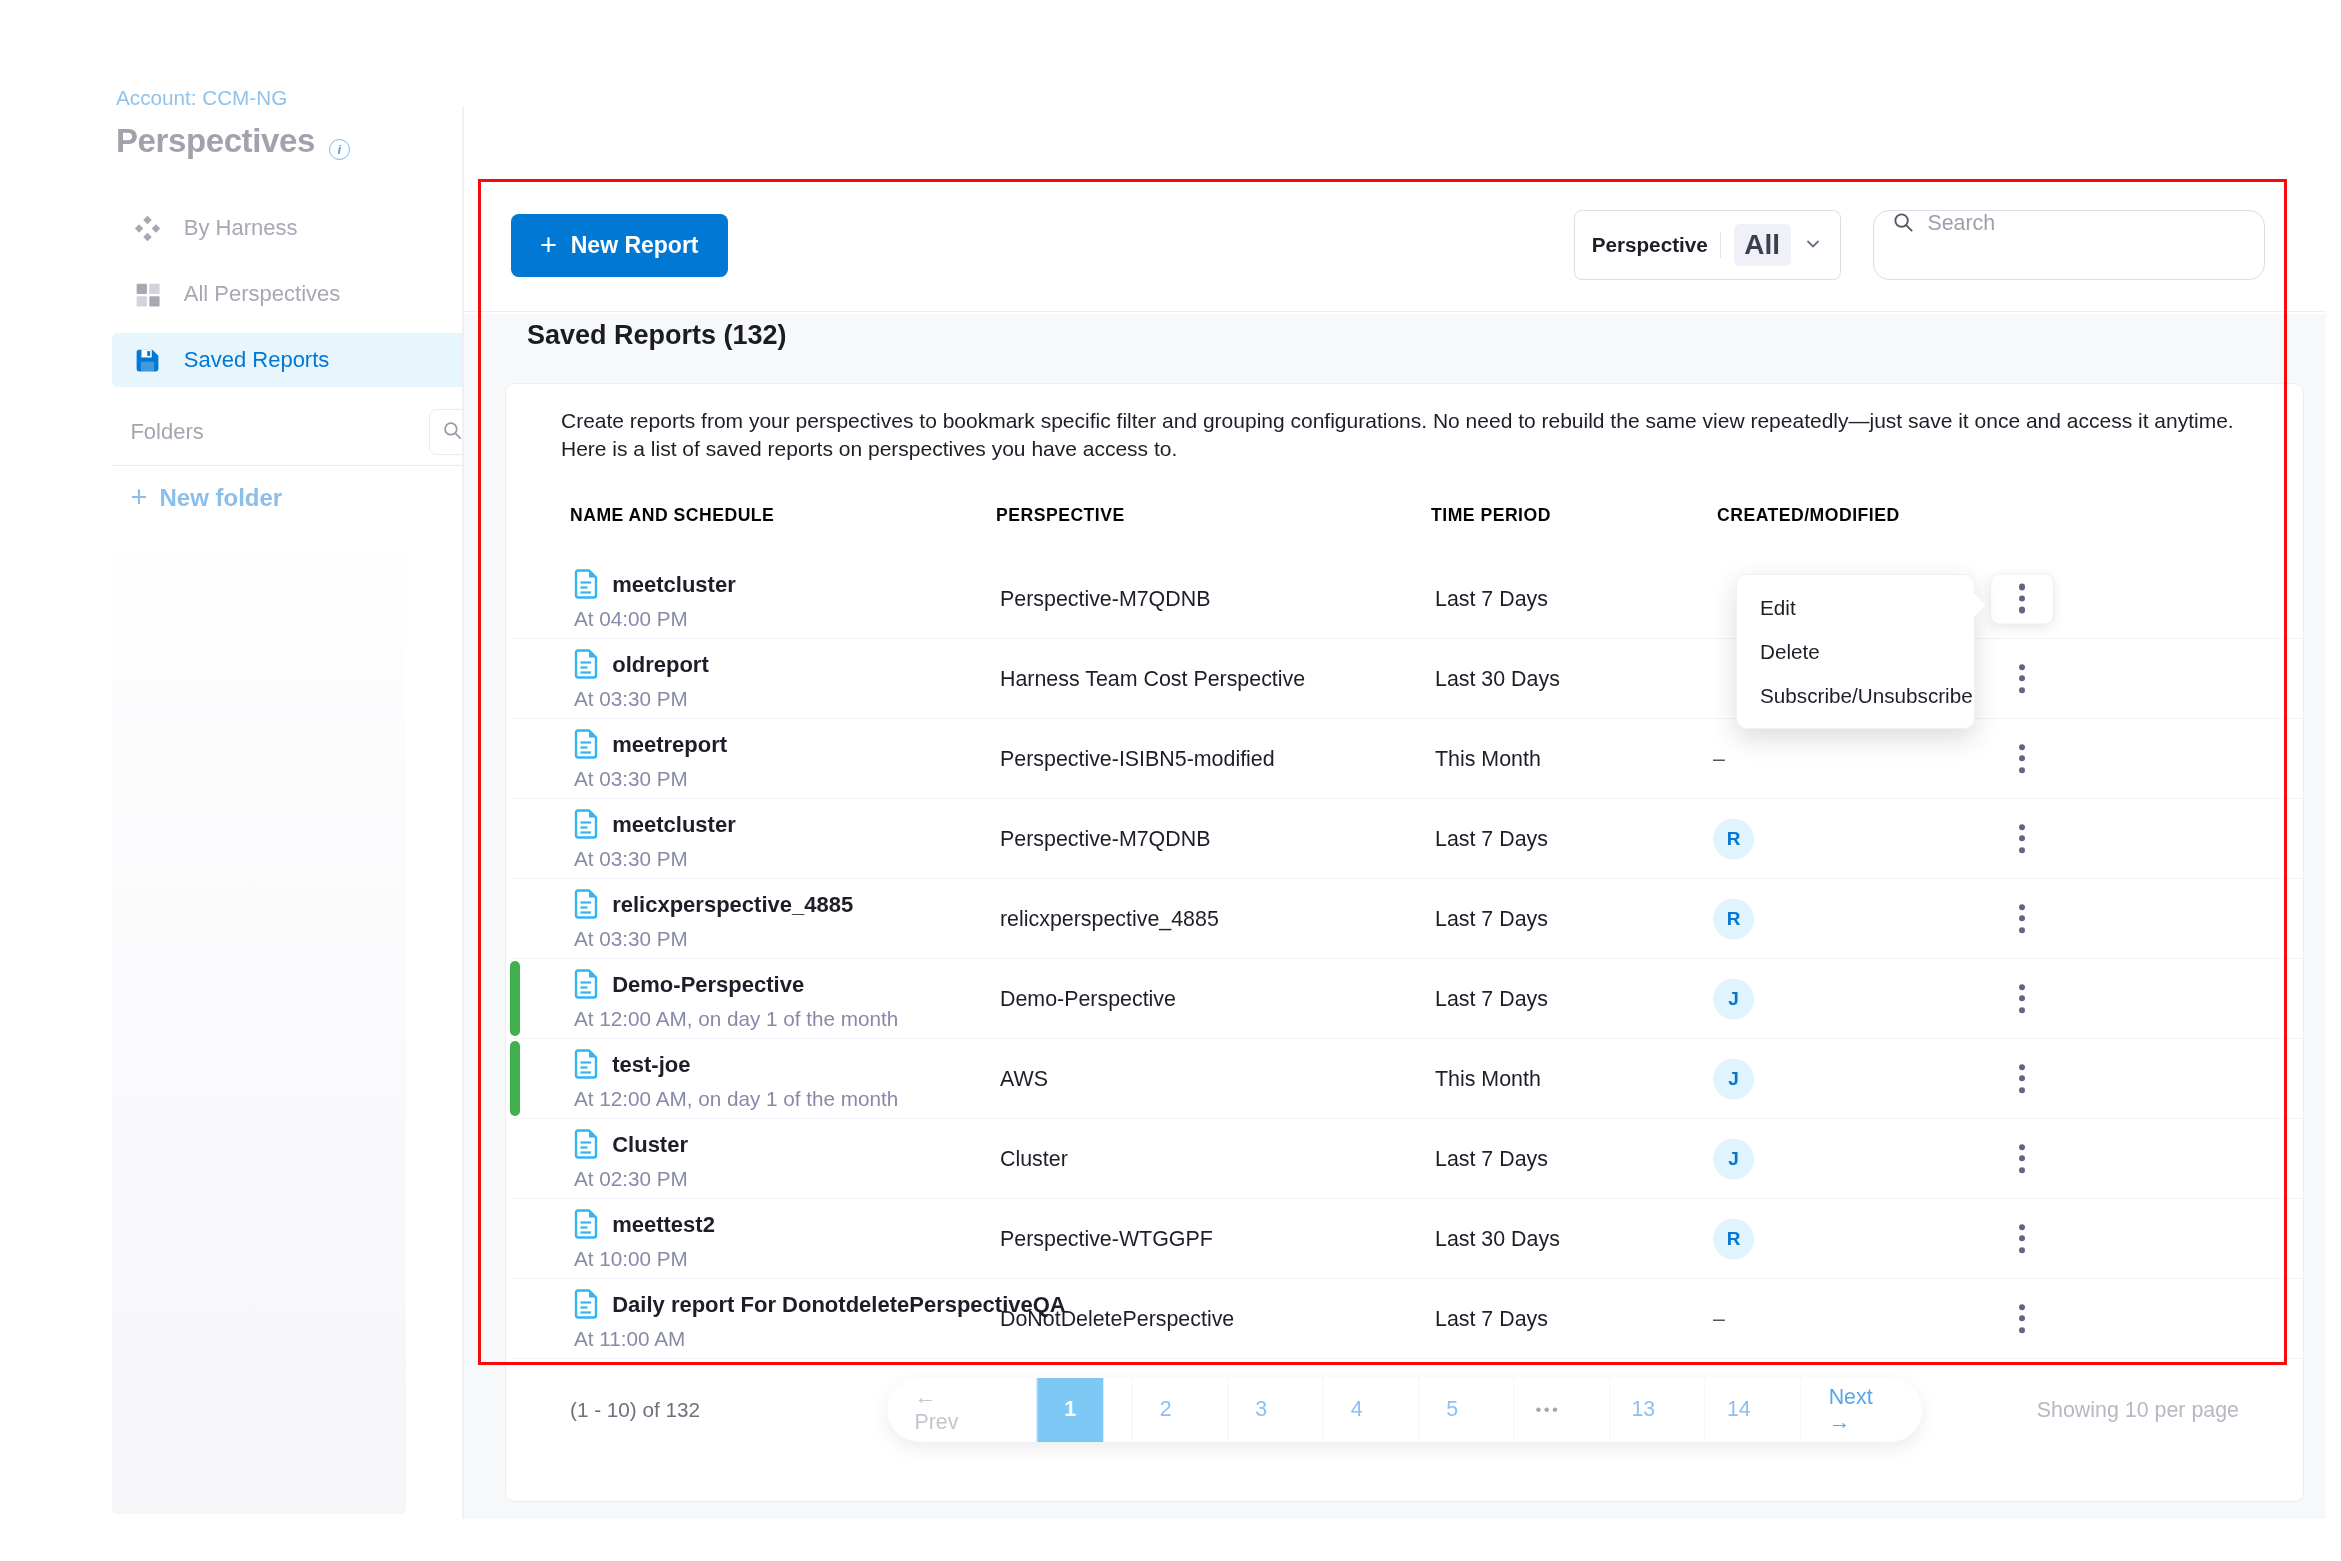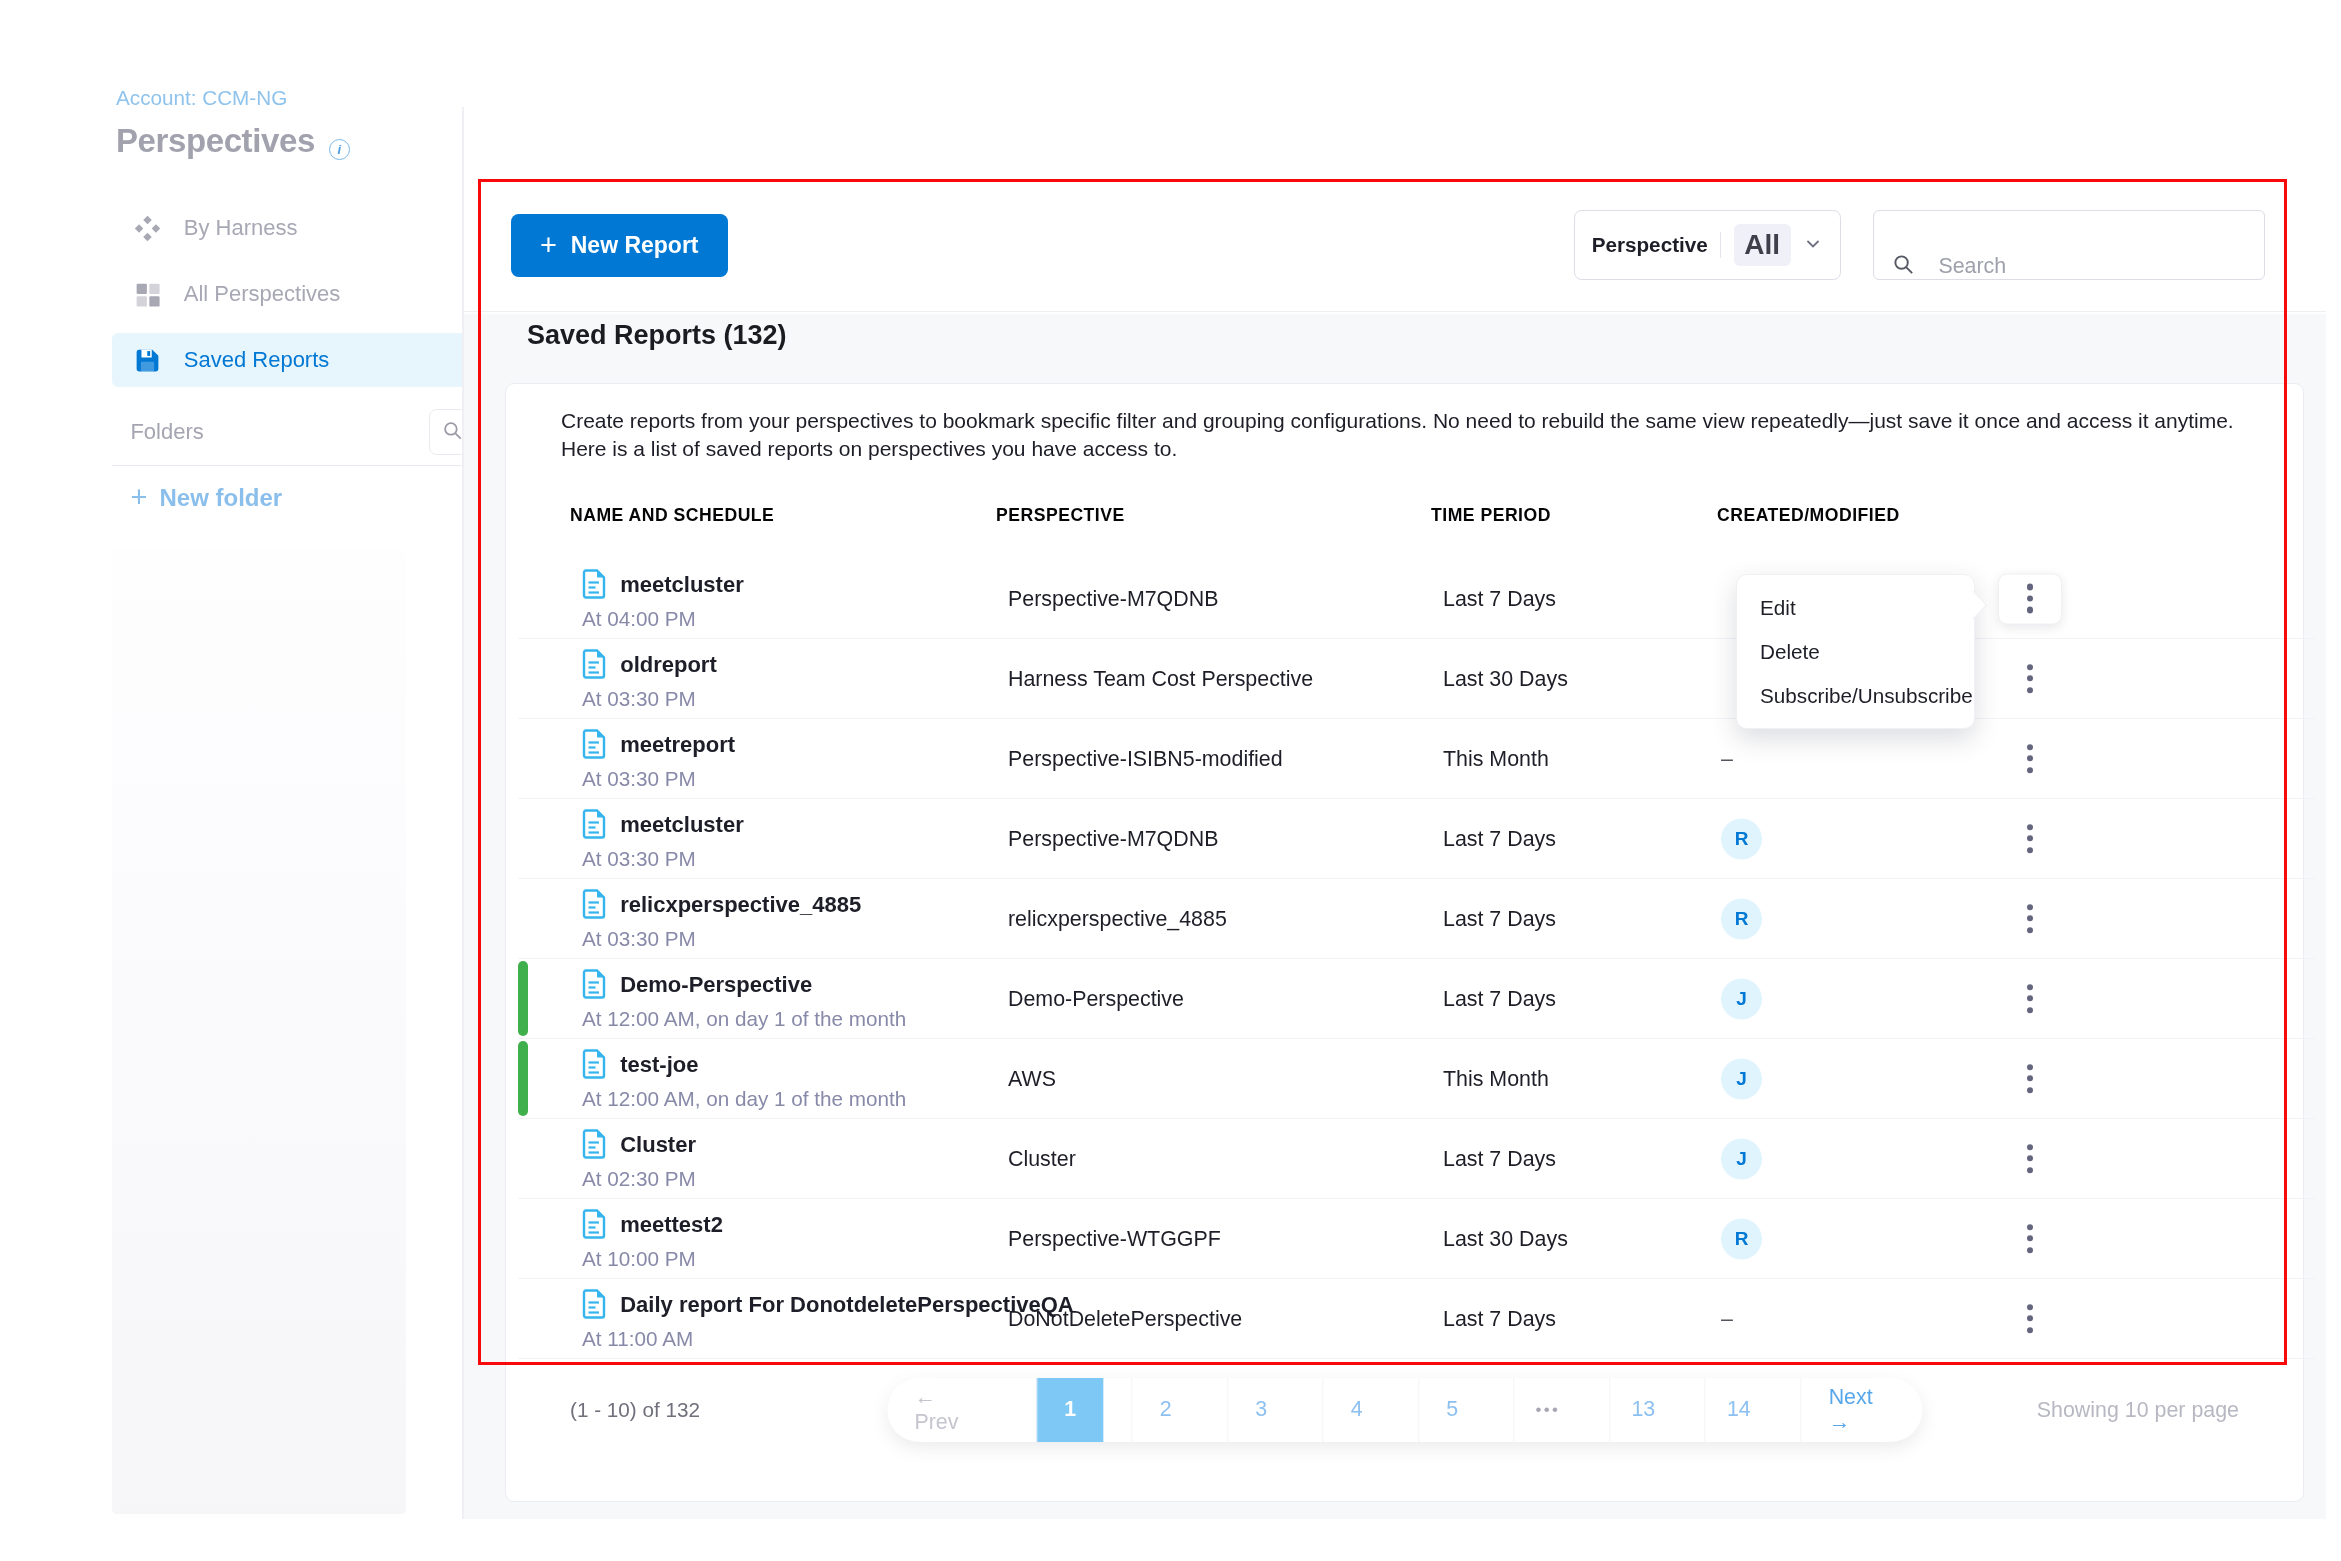--- a/index.html
+++ b/index.html
@@ -49,38 +49,38 @@
     border-radius:7.7px;font-size:23px;font-weight:700;display:flex;align-items:center;gap:13.8px;cursor:pointer;
     font-family:inherit;}
   .btn-plus{font-size:29px;font-weight:400;line-height:1;}
   .toolbar-right{display:flex;align-items:center;gap:32px;}
   .filter-dropdown{height:70px;border:1.5px solid #DCDDE6;border-radius:7.7px;background:#fff;
     display:flex;align-items:center;padding:0 17px;gap:12.2px;cursor:pointer;}
   .filter-label{font-size:20.7px;font-weight:700;color:#1D1E27;}
   .filter-sep{width:1.5px;height:26px;background:#E3E4EC;}
   .filter-value{background:#EFF0F8;border-radius:6.1px;padding:5.4px 10.7px;font-size:28px;font-weight:600;color:#3E3F4A;}
   .filter-dropdown svg{width:20px;height:20px;}
-  .search-box{width:392px;height:70px;border:1.5px solid #DCDDE6;border-radius:6px;background:#fff;
-    display:flex;align-items:flex-end;padding:0 18.4px;gap:23px;}
+  .search-box{width:392px;height:70px;border:1.5px solid #DCDDE6;border-radius:16px;background:#fff;
+    display:flex;align-items:flex-start;padding:0 18.4px;gap:12px;}
   .search-box svg{width:23px;height:23px;flex:none;}
   .search-box input{border:none;outline:none;font-size:21.4px;color:#1D1E27;flex:1;background:transparent;font-family:inherit;}
   .search-box input::placeholder{color:#9EA0AB;}
 
   
   .content{position:absolute;left:464px;top:314px;width:1878px;height:1205px;background:#F7F8FA;}
   .content-heading{position:absolute;left:63px;top:6.1px;font-size:27px;font-weight:700;color:#1B1C22;}
   .card{position:absolute;left:41px;top:69px;width:1799px;height:1119px;background:#fff;
     border:1.5px solid #ECEDF3;border-radius:9.2px;}
   .description{position:absolute;left:55px;top:23px;width:1693px;font-size:21px;line-height:28px;color:#1D1E27;}
 
   .table-header{position:absolute;left:0;top:121px;width:100%;height:37px;}
   .col{position:absolute;font-size:17.6px;font-weight:700;color:#050507;letter-spacing:0.5px;}
   .col-0{left:64px;}.col-1{left:490px;}.col-2{left:925px;}.col-3{left:1211px;}
 
-  #table-rows{position:absolute;left:12px;top:175px;width:100%;}
+  #table-rows{position:absolute;left:4px;top:175px;width:100%;}
   .row{position:relative;height:80px;border-bottom:1.5px solid #F2F2F7;}
   .green-bar{position:absolute;left:0;top:2.3px;bottom:2.3px;width:10px;background:var(--green);border-radius:6.1px;}
   .cell-name{position:absolute;left:64px;top:9.2px;}
   .name-line{display:flex;align-items:center;gap:12.2px;}
   .name-line svg{width:26px;height:31px;flex:none;}
   .name{font-size:22px;font-weight:600;color:#1D1E27;}
   .schedule{margin-top:4.6px;font-size:20.7px;color:#8789A8;}
   .cell-mid{position:absolute;top:50%;transform:translateY(-50%);font-size:21.4px;color:#1D1E27;font-weight:500;}
   .cell-perspective{left:490px;}.cell-time{left:925px;}
   .cell-created{position:absolute;left:1203px;top:50%;transform:translateY(-50%);}

